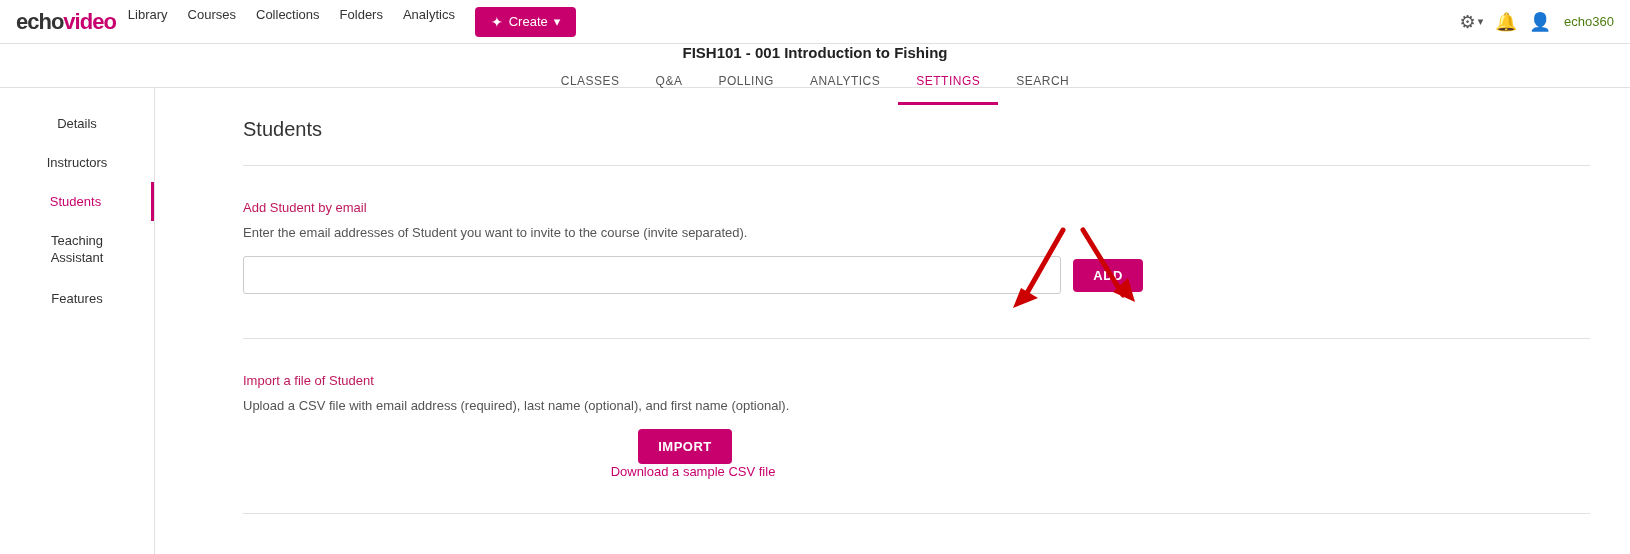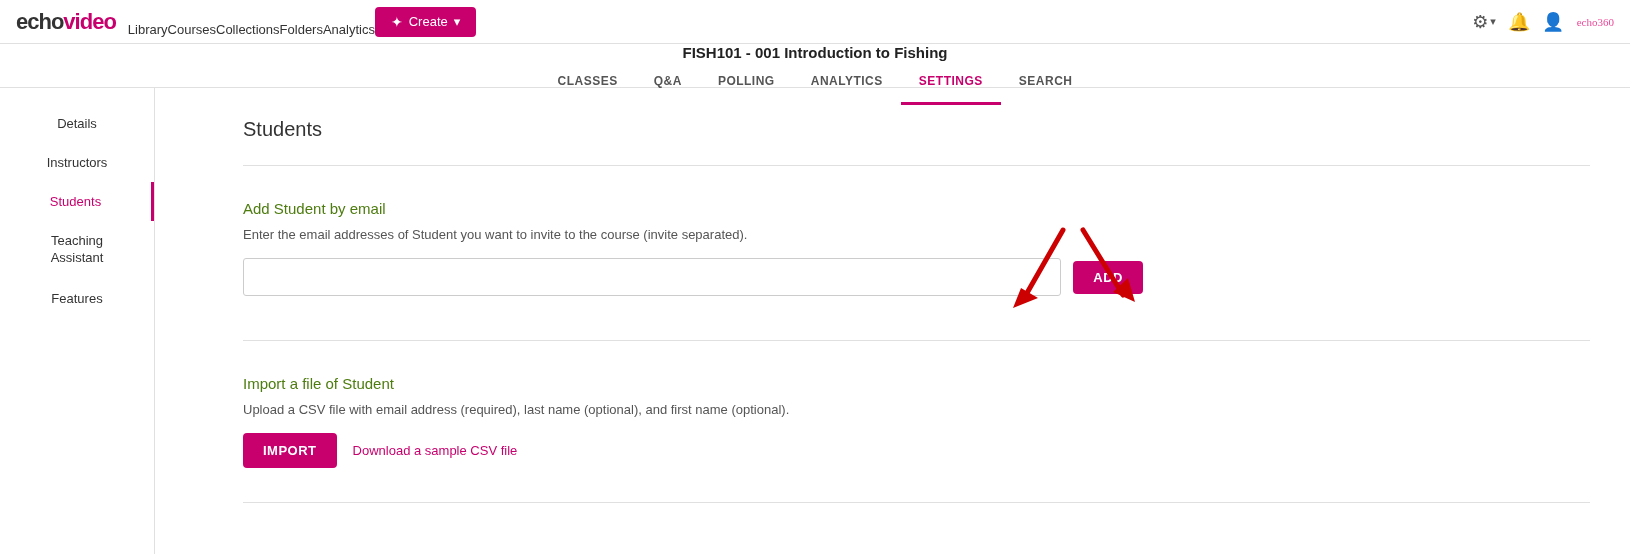--- a/index.html
+++ b/index.html
@@ -17,21 +17,22 @@
     .logo {
       font-size: 22px;
       font-weight: bold;
       color: #c8006e;
       margin-right: 12px;
       letter-spacing: -1px;
     }
     .logo span { color: #333; }
     .nav-links {
       display: flex;
-      align-items: flex-end;
+      align-items: flex-start;
+      gap: 20px;
       flex: 1;
     }
     .nav-links a {
       text-decoration: none;
       color: #333;
       font-size: 13px;
       cursor: pointer;
     }
     .create-btn {
       background: #c8006e;
@@ -55,23 +56,22 @@
     .nav-right .icon-btn {
       background: none;
       border: none;
       cursor: pointer;
       font-size: 18px;
       color: #555;
       display: flex;
       align-items: center;
     }
     .nav-right .user-name {
-      font-size: 11px;
-      color: #ec4899;
-      font-family: Liberation Serif, serif;
+      font-size: 13px;
+      color: #4d7c0f;
     }
 
     
     .course-header {
       display: flex;
       align-items: center;
       justify-content: space-between;
       padding: 0 20px;
       height: 44px;
       border-bottom: 1px solid #e0e0e0;
@@ -88,21 +88,21 @@
       align-items: center;
       gap: 0;
       height: 100%;
     }
     .course-tab {
       padding: 0 18px;
       height: 44px;
       display: flex;
       align-items: center;
       font-size: 12px;
-      font-weight: 700;
+      font-weight: 400;
       letter-spacing: 0.5px;
       color: #555;
       cursor: pointer;
       border-bottom: 3px solid transparent;
       text-transform: uppercase;
     }
     .course-tab.active {
       color: #c8006e;
       border-bottom: 3px solid #c8006e;
     }
@@ -154,23 +154,23 @@
       margin: 24px 0;
     }
 
     
     .add-student-section {
       padding: 10px 0 20px 0;
       max-width: 900px;
       position: relative;
     }
     .subsection-title {
-      font-size: 15px;
+      font-size: 13px;
       font-weight: 500;
-      color: #4d7c0f;
+      color: #be185d;
       margin-bottom: 10px;
     }
     .subsection-desc {
       font-size: 13px;
       color: #555;
       margin-bottom: 16px;
     }
     .email-row {
       display: flex;
       align-items: center;
@@ -217,20 +217,21 @@
     .download-link {
       color: #c8006e;
       font-size: 13px;
       text-decoration: none;
       cursor: pointer;
     }
     .import-row {
       display: flex;
       align-items: center;
       margin-top: 16px;
+      flex-direction: column;
     }
 
     
     .arrow-annotation {
       position: absolute;
       top: 60px;
       right: 10px;
       width: 120px;
       height: 80px;
       pointer-events: none;

